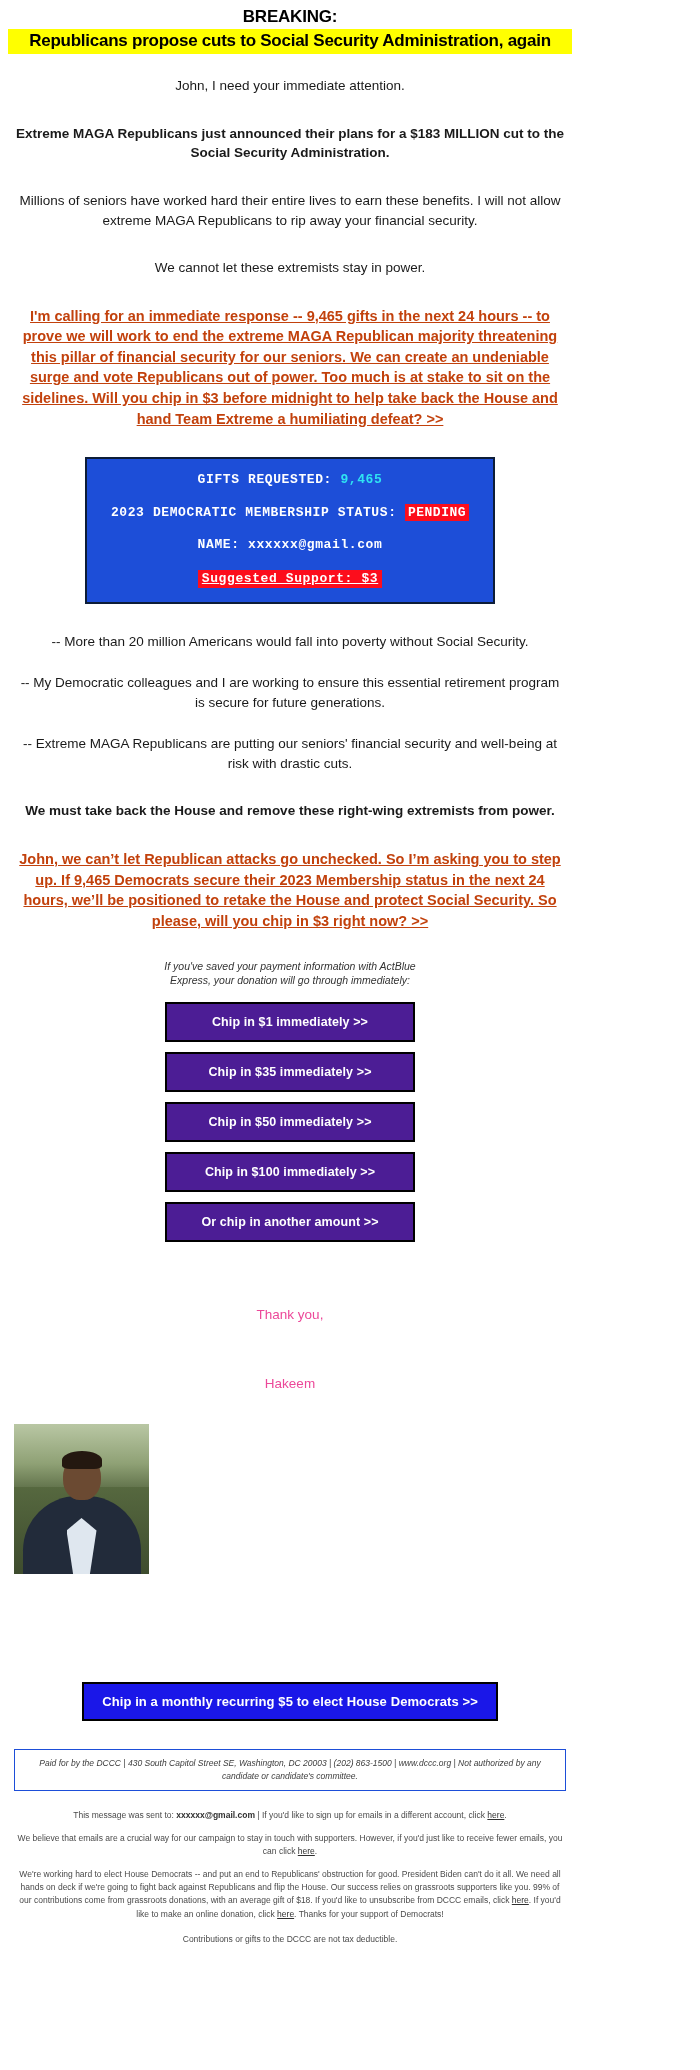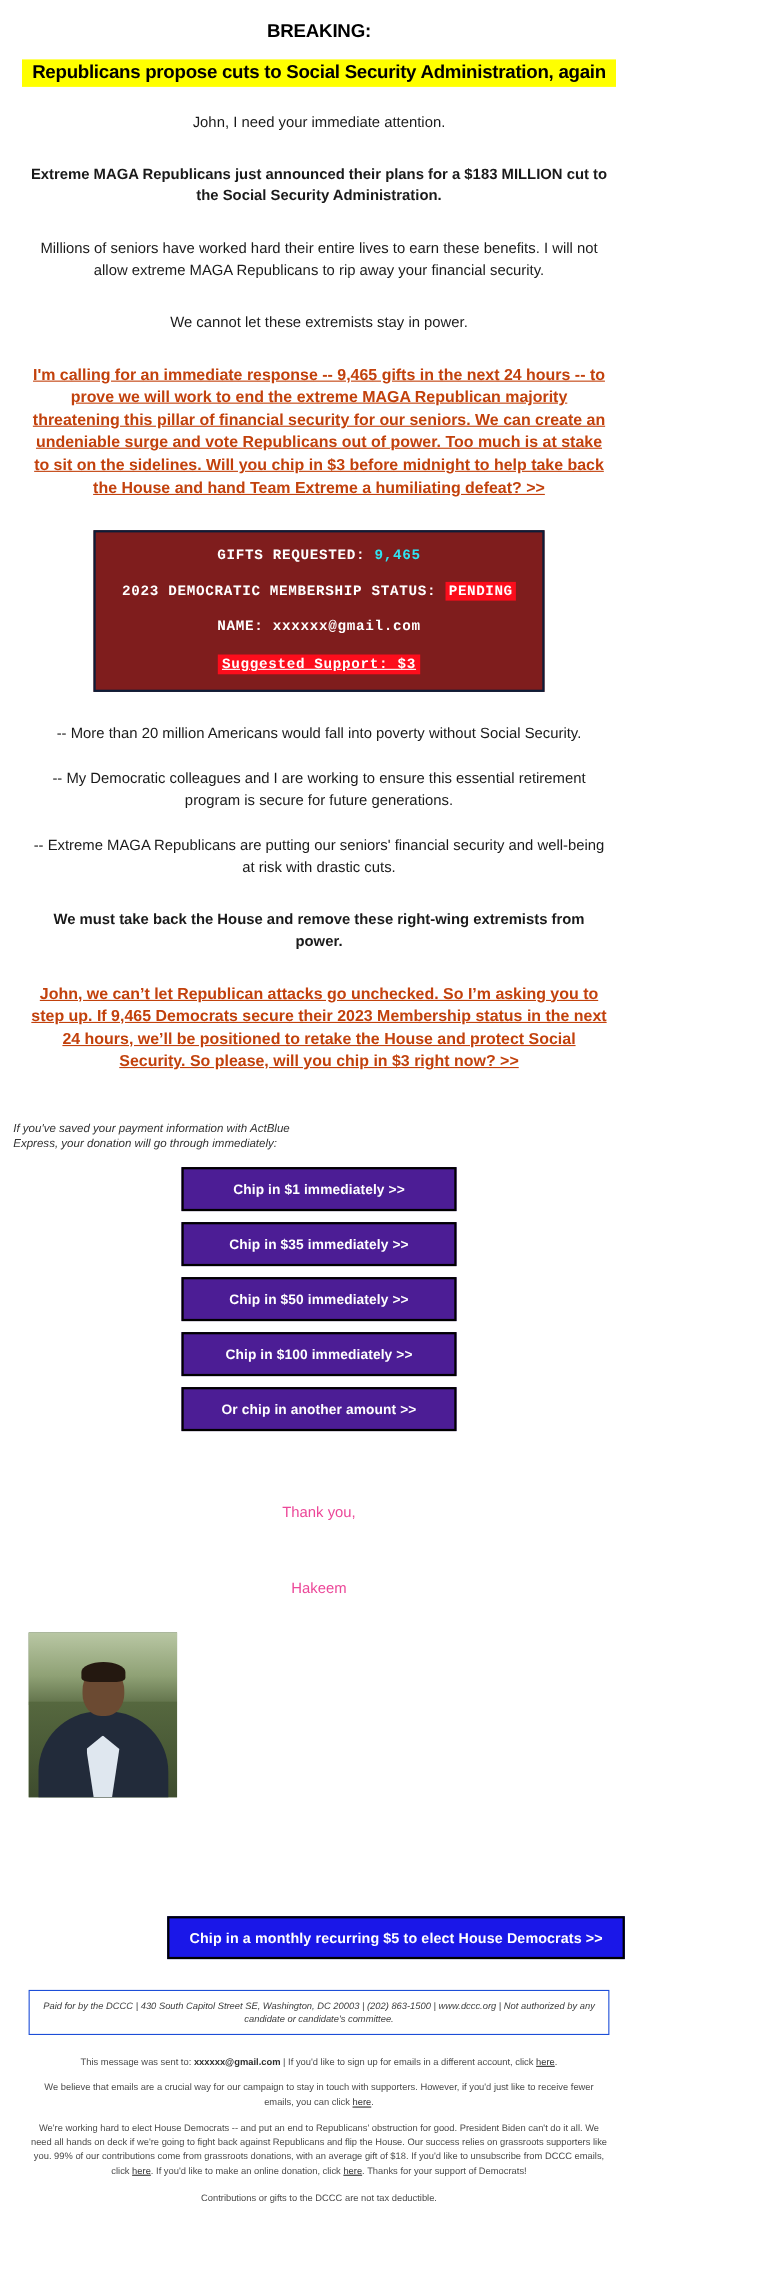--- a/index.html
+++ b/index.html
@@ -9,21 +9,21 @@
   }
   body {
     width: 700px;
     font-family: "Liberation Sans", sans-serif;
     color: #222222;
     -webkit-font-smoothing: antialiased;
   }
   .page {
     width: 580px;
     box-sizing: border-box;
-    padding: 12px;
+    padding: 0;
     position: relative;
   }
 
   
   .headline-wrap {
     text-align: center;
     padding: 6px 8px 0 8px;
   }
   .headline-top {
     font-size: 17px;
@@ -32,21 +32,21 @@
     line-height: 1.25;
     letter-spacing: -0.2px;
   }
   .headline-hl {
     display: block;
     font-size: 17px;
     font-weight: bold;
     color: #000000;
     background: #ffff00;
     line-height: 1.3;
-    margin-top: 15px;
+    margin-top: 2px;
     padding: 1px 0 2px 0;
     letter-spacing: -0.25px;
   }
 
   
   .body-area {
     padding: 0 14px;
     box-sizing: border-box;
     text-align: center;
   }
@@ -74,21 +74,21 @@
     font-weight: bold;
     line-height: 1.42;
     color: #c2410c;
     text-decoration: underline;
   }
 
   
   .status-box {
     margin: 0 auto;
     width: 410px;
-    background: #7f1d1d;
+    background: #1d4ed8;
     border: 2px solid #0d1d38;
     box-sizing: border-box;
     padding: 13px 10px 14px 10px;
     font-family: "Liberation Mono", monospace;
     text-align: center;
   }
   .status-row {
     font-size: 13px;
     font-weight: bold;
     color: #ffffff;
@@ -114,26 +114,25 @@
     color: #ffffff;
     font-weight: bold;
     text-decoration: underline;
     padding: 1px 4px;
     letter-spacing: 0.6px;
     font-size: 13px;
   }
 
   
   .express-note {
-    text-align: left;
+    text-align: center;
     font-size: 10.5px;
     font-style: italic;
     color: #333333;
     line-height: 1.35;
-    margin-top: 15px;
   }
 
   
   .btn-stack {
     width: 250px;
     margin: 0 auto;
   }
   a.donate-btn {
     display: block;
     background: #4c1d95;
@@ -201,21 +200,21 @@
     position: absolute;
     left: 50%; top: 27px;
     transform: translateX(-50%);
     width: 40px; height: 18px;
     background: #241810;
     border-radius: 50% 50% 20% 20%;
   }
 
   
   .recurring-wrap {
-    text-align: right;
+    text-align: center;
   }
   a.recurring-btn {
     display: inline-block;
     background: #1a17e8;
     border: 2px solid #000000;
     color: #ffffff;
     font-size: 13px;
     font-weight: bold;
     text-decoration: none;
     padding: 10px 18px;

